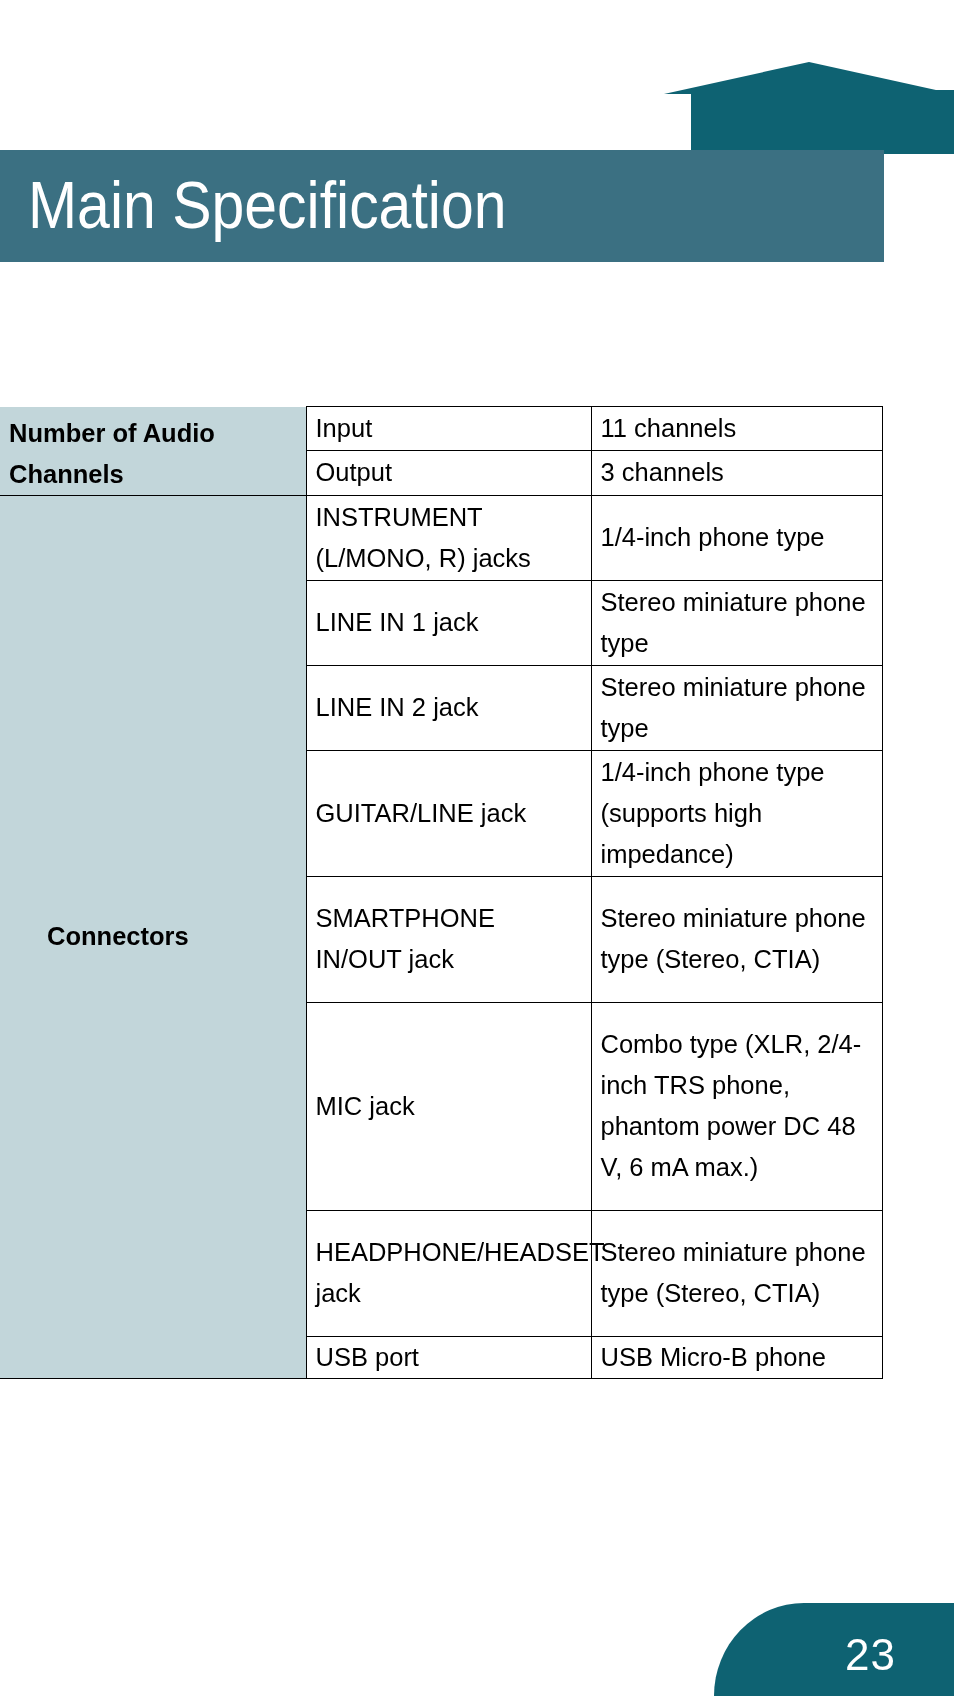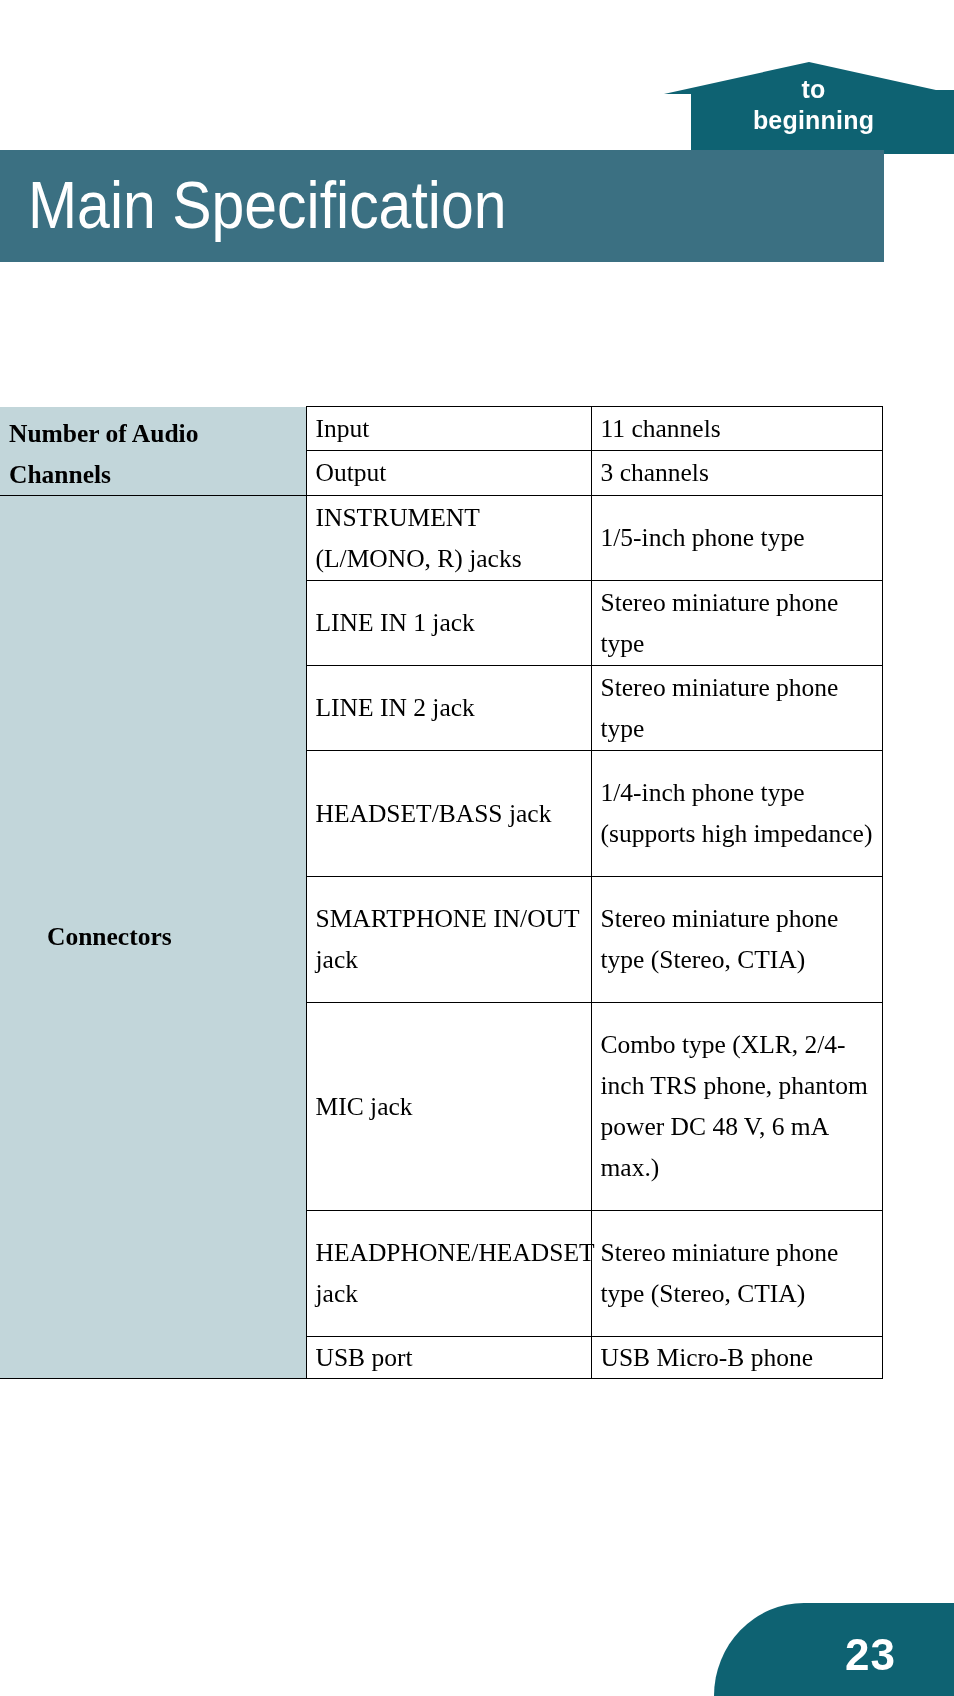--- a/index.html
+++ b/index.html
@@ -92,21 +92,21 @@
     table-layout: fixed;
     font-size: 25.5px;
     line-height: 41px;
     color: #000000;
   }
   .spec-table td {
     border: 1px solid #000000;
     border-left: none;
     padding: 0 8px 0 9px;
     vertical-align: middle;
-    font-family: Liberation Serif, serif;
+    font-family: Liberation Sans, sans-serif;
   }
   .spec-table td.cat {
     background: #c2d6da;
     font-weight: bold;
     vertical-align: top;
     border-left: none;
     border-top: none;
     border-bottom: 1px solid #000000;
     padding-top: 6px;
   }
@@ -133,37 +133,33 @@
     height: 93px;
     background: #0e6272;
     border-top-left-radius: 90px 93px;
   }
   .page-num {
     position: absolute;
     right: 58px;
     bottom: 16px;
     color: #ffffff;
     font-size: 44px;
-    font-weight: bold;
+    font-weight: normal;
     font-family: "Liberation Sans Narrow", "Liberation Sans", sans-serif;
     letter-spacing: 1px;
   }
 </style>
 </head>
 <body>
 
 <div class="home-btn">
   <svg class="roof" viewBox="0 0 290 32" preserveAspectRatio="none">
     <polygon points="145,0 290,32 0,32" fill="#0e6272"></polygon>
   </svg>
   <div class="body"></div>
-  <div class="labels">
-    <span class="line1">to</span>
-    <span class="line2">beginning</span>
-  </div>
 </div>
 
 <div class="banner">
   <div class="banner-title">Main Specification</div>
 </div>
 
 <table class="spec-table">
   <colgroup>
     <col class="col-cat">
       <col class="col-item">
@@ -176,32 +172,32 @@
       <td>11 channels</td>
     </tr>
     <tr class="r-short">
       <td>Output</td>
       <td>3 channels</td>
     </tr>
 
     <tr class="r-tall">
       <td class="cat mid" rowspan="8">Connectors</td>
       <td>INSTRUMENT (L/MONO, R) jacks</td>
-      <td>1/5-inch phone type</td>
+      <td>1/4-inch phone type</td>
     </tr>
     <tr class="r-tall">
       <td>LINE IN 1 jack</td>
       <td>Stereo miniature phone type</td>
     </tr>
     <tr class="r-tall">
       <td>LINE IN 2 jack</td>
       <td>Stereo miniature phone type</td>
     </tr>
     <tr class="r-xtall">
-      <td>HEADSET/BASS jack</td>
+      <td>GUITAR/LINE jack</td>
       <td>1/4-inch phone type (supports high impedance)</td>
     </tr>
     <tr class="r-xtall">
       <td>SMARTPHONE IN/OUT jack</td>
       <td>Stereo miniature phone type (Stereo, CTIA)</td>
     </tr>
     <tr class="r-huge">
       <td>MIC jack</td>
       <td>Combo type (XLR, 2/4-inch TRS phone, phantom power DC 48 V, 6 mA max.)</td>
     </tr>

